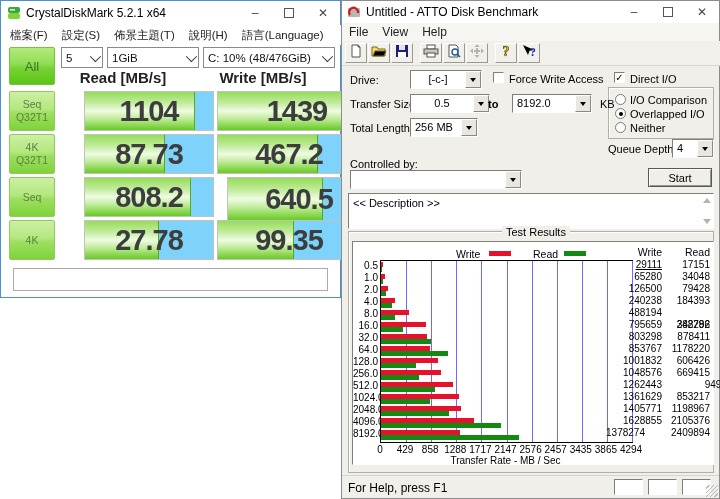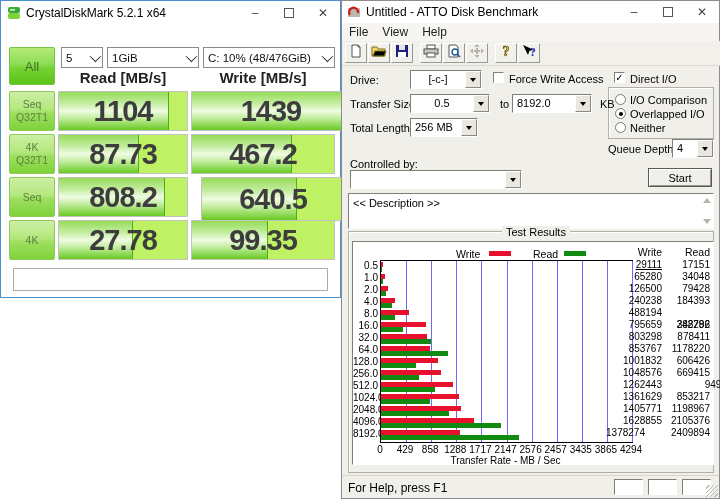--- a/index.html
+++ b/index.html
@@ -23,21 +23,21 @@
          display:flex;align-items:center;font-size:11.5px;color:#111;padding:0 4px;}
   .combo .chev{margin-left:auto;width:7px;height:7px;border-right:1.5px solid #333;
                border-bottom:1.5px solid #333;transform:rotate(45deg) translateY(-2px);}
   .green-btn{position:absolute;box-sizing:border-box;border:1px solid #79c043;border-radius:2px;
              display:flex;flex-direction:column;align-items:center;justify-content:center;
              background:linear-gradient(180deg,#b4ea78 0%,#8edd55 45%,#77d335 55%,#5cc417 100%);
              color:#41702a;}
   .row-btn{background:linear-gradient(180deg,#cdefa4 0%,#b3e87e 45%,#9ddf60 55%,#7fd23b 100%);
            color:#5d7f42;border:1px solid #90ca5a;}
   .cdm-hdr{position:absolute;font-size:15px;font-weight:bold;color:#222;text-align:center;}
-  .cell{position:absolute;box-sizing:border-box;border:1px solid #c2c2c2;background:#bef264;overflow:hidden;}
+  .cell{position:absolute;box-sizing:border-box;border:1px solid #c2c2c2;background:#7dd3fc;overflow:hidden;margin-left:26px;}
   .cell .fill{position:absolute;left:0;top:0;bottom:0;border-right:1px solid #53ae12;
        background:linear-gradient(180deg,#95dc58 0%,#c4eda0 30%,#effbe2 50%,#c0ec9a 70%,#68ca22 100%);}
   .cell .num{position:absolute;left:0;top:0;width:100%;height:100%;display:flex;align-items:center;
              justify-content:center;font-size:29px;font-weight:bold;color:#3d3d3d;letter-spacing:-1px;}
   .cdm-comment{position:absolute;left:12px;top:267px;width:315px;height:23px;box-sizing:border-box;
                border:1px solid #ababab;background:#fff;}
   
   #atto{position:absolute;left:341px;top:0;width:379px;height:499px;box-sizing:border-box;
         border:1px solid #8c8c8c;background:#f0efe9;}
   .atto-titlebar{position:absolute;left:0;top:0;width:100%;height:22px;background:#fff;}
@@ -99,20 +99,27 @@
     </svg>
     <span class="cdm-title">CrystalDiskMark 5.2.1 x64</span>
     <div class="winbtns">
       <div class="wbtn">–</div>
       <div class="wbtn">
           <span class="sq"></span>
         </div>
       <div class="wbtn">✕</div>
     </div>
   </div>
+  <div class="menubar" id="cdm-menubar">
+      <span class="menu-item">檔案(F)</span>
+      <span class="menu-item">設定(S)</span>
+      <span class="menu-item">佈景主題(T)</span>
+      <span class="menu-item">說明(H)</span>
+      <span class="menu-item">語言(Language)</span>
+    </div>
 
   <div class="green-btn" id="cdm-all-btn" style="left:8px;top:46px;width:46px;height:38px;font-size:13px;">
     <span>All</span>
   </div>
 
   <div class="combo" style="left:60px;top:46px;width:42px;">
     <span>5</span>
     <span class="chev"></span>
   </div>
   <div class="combo" style="left:106px;top:46px;width:92px;">
@@ -279,21 +286,21 @@
       <span class="clabel" style="left: 288px; top: 121px;">Neither</span>
     </div>
 
   <span class="clabel" style="left:8px;top:97px;">Transfer Size:</span>
   <div class="ccombo" style="left:68px;top:93px;width:80px;">
     <span class="val" style="text-align:center;">0.5</span>
     <span class="dbtn">
         <span class="tri-down"></span>
       </span>
   </div>
-  <span class="clabel" style="left:158px;top:97px;">to</span>
+  <span class="clabel" style="left:146px;top:97px;font-weight:bold;">to</span>
   <div class="ccombo" style="left:170px;top:93px;width:80px;">
     <span class="val">8192.0</span>
     <span class="dbtn">
         <span class="tri-down"></span>
       </span>
   </div>
   <span class="clabel" style="left:258px;top:97px;">KB</span>
 
   <span class="clabel" style="left:8px;top:121px;">Total Length:</span>
   <div class="ccombo" style="left:68px;top:117px;width:68px;">

